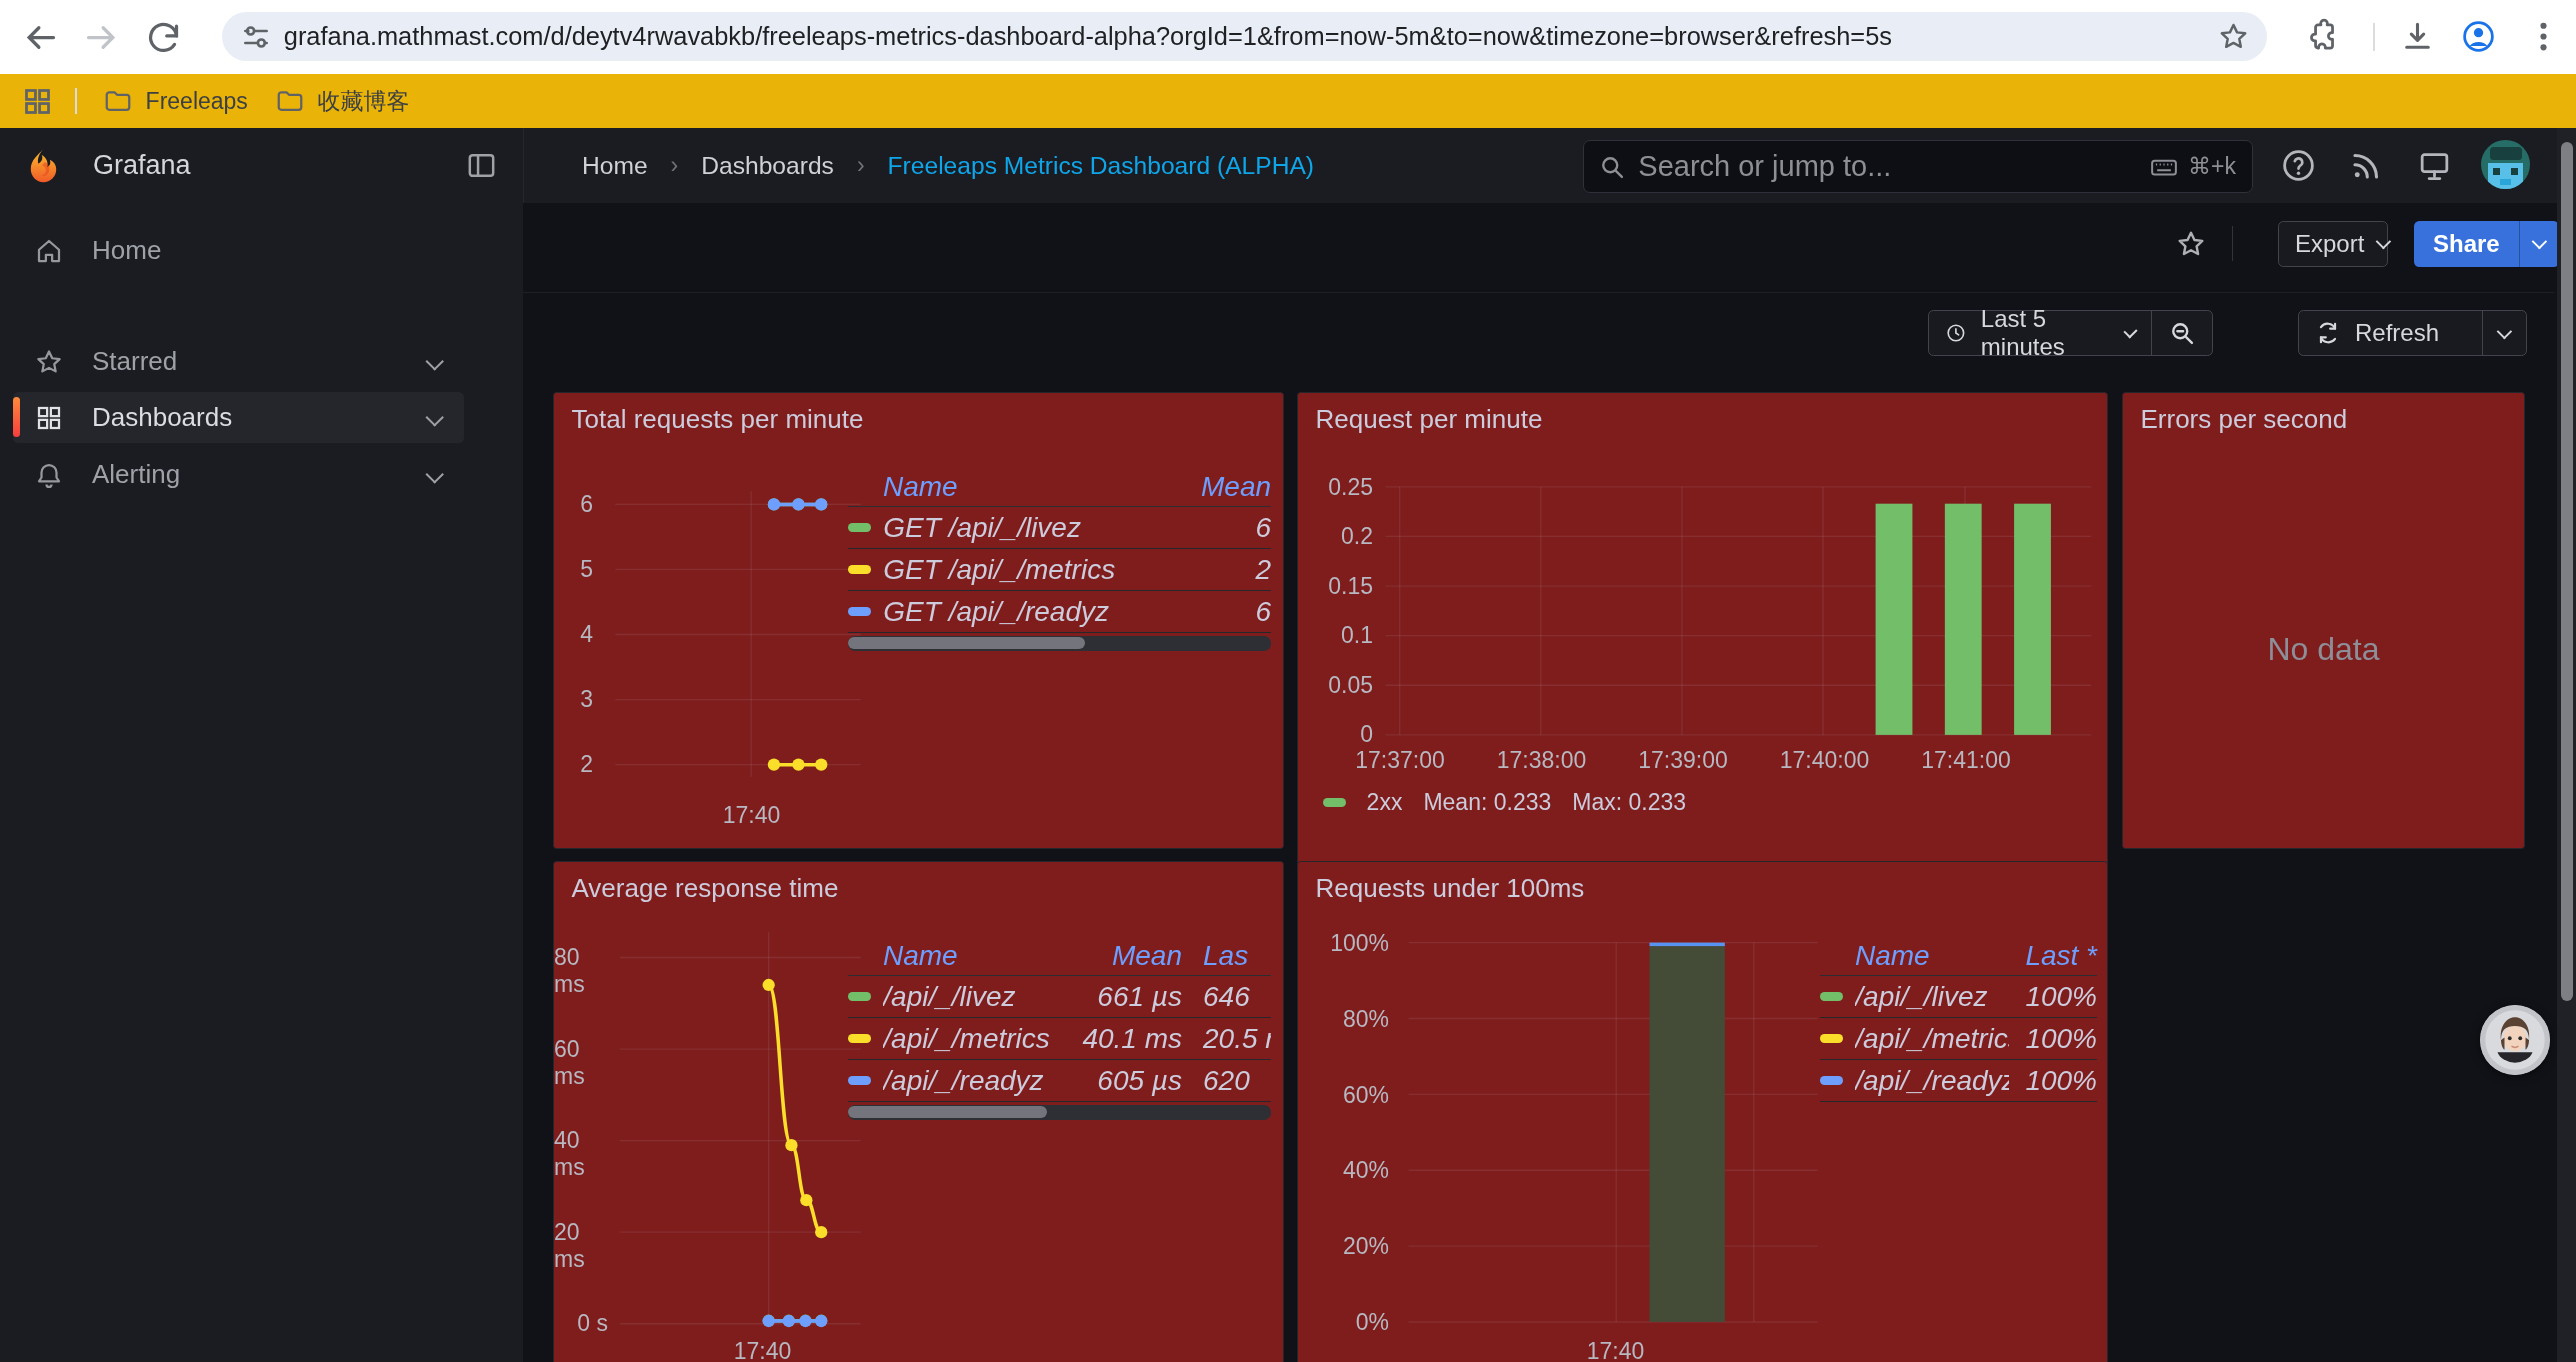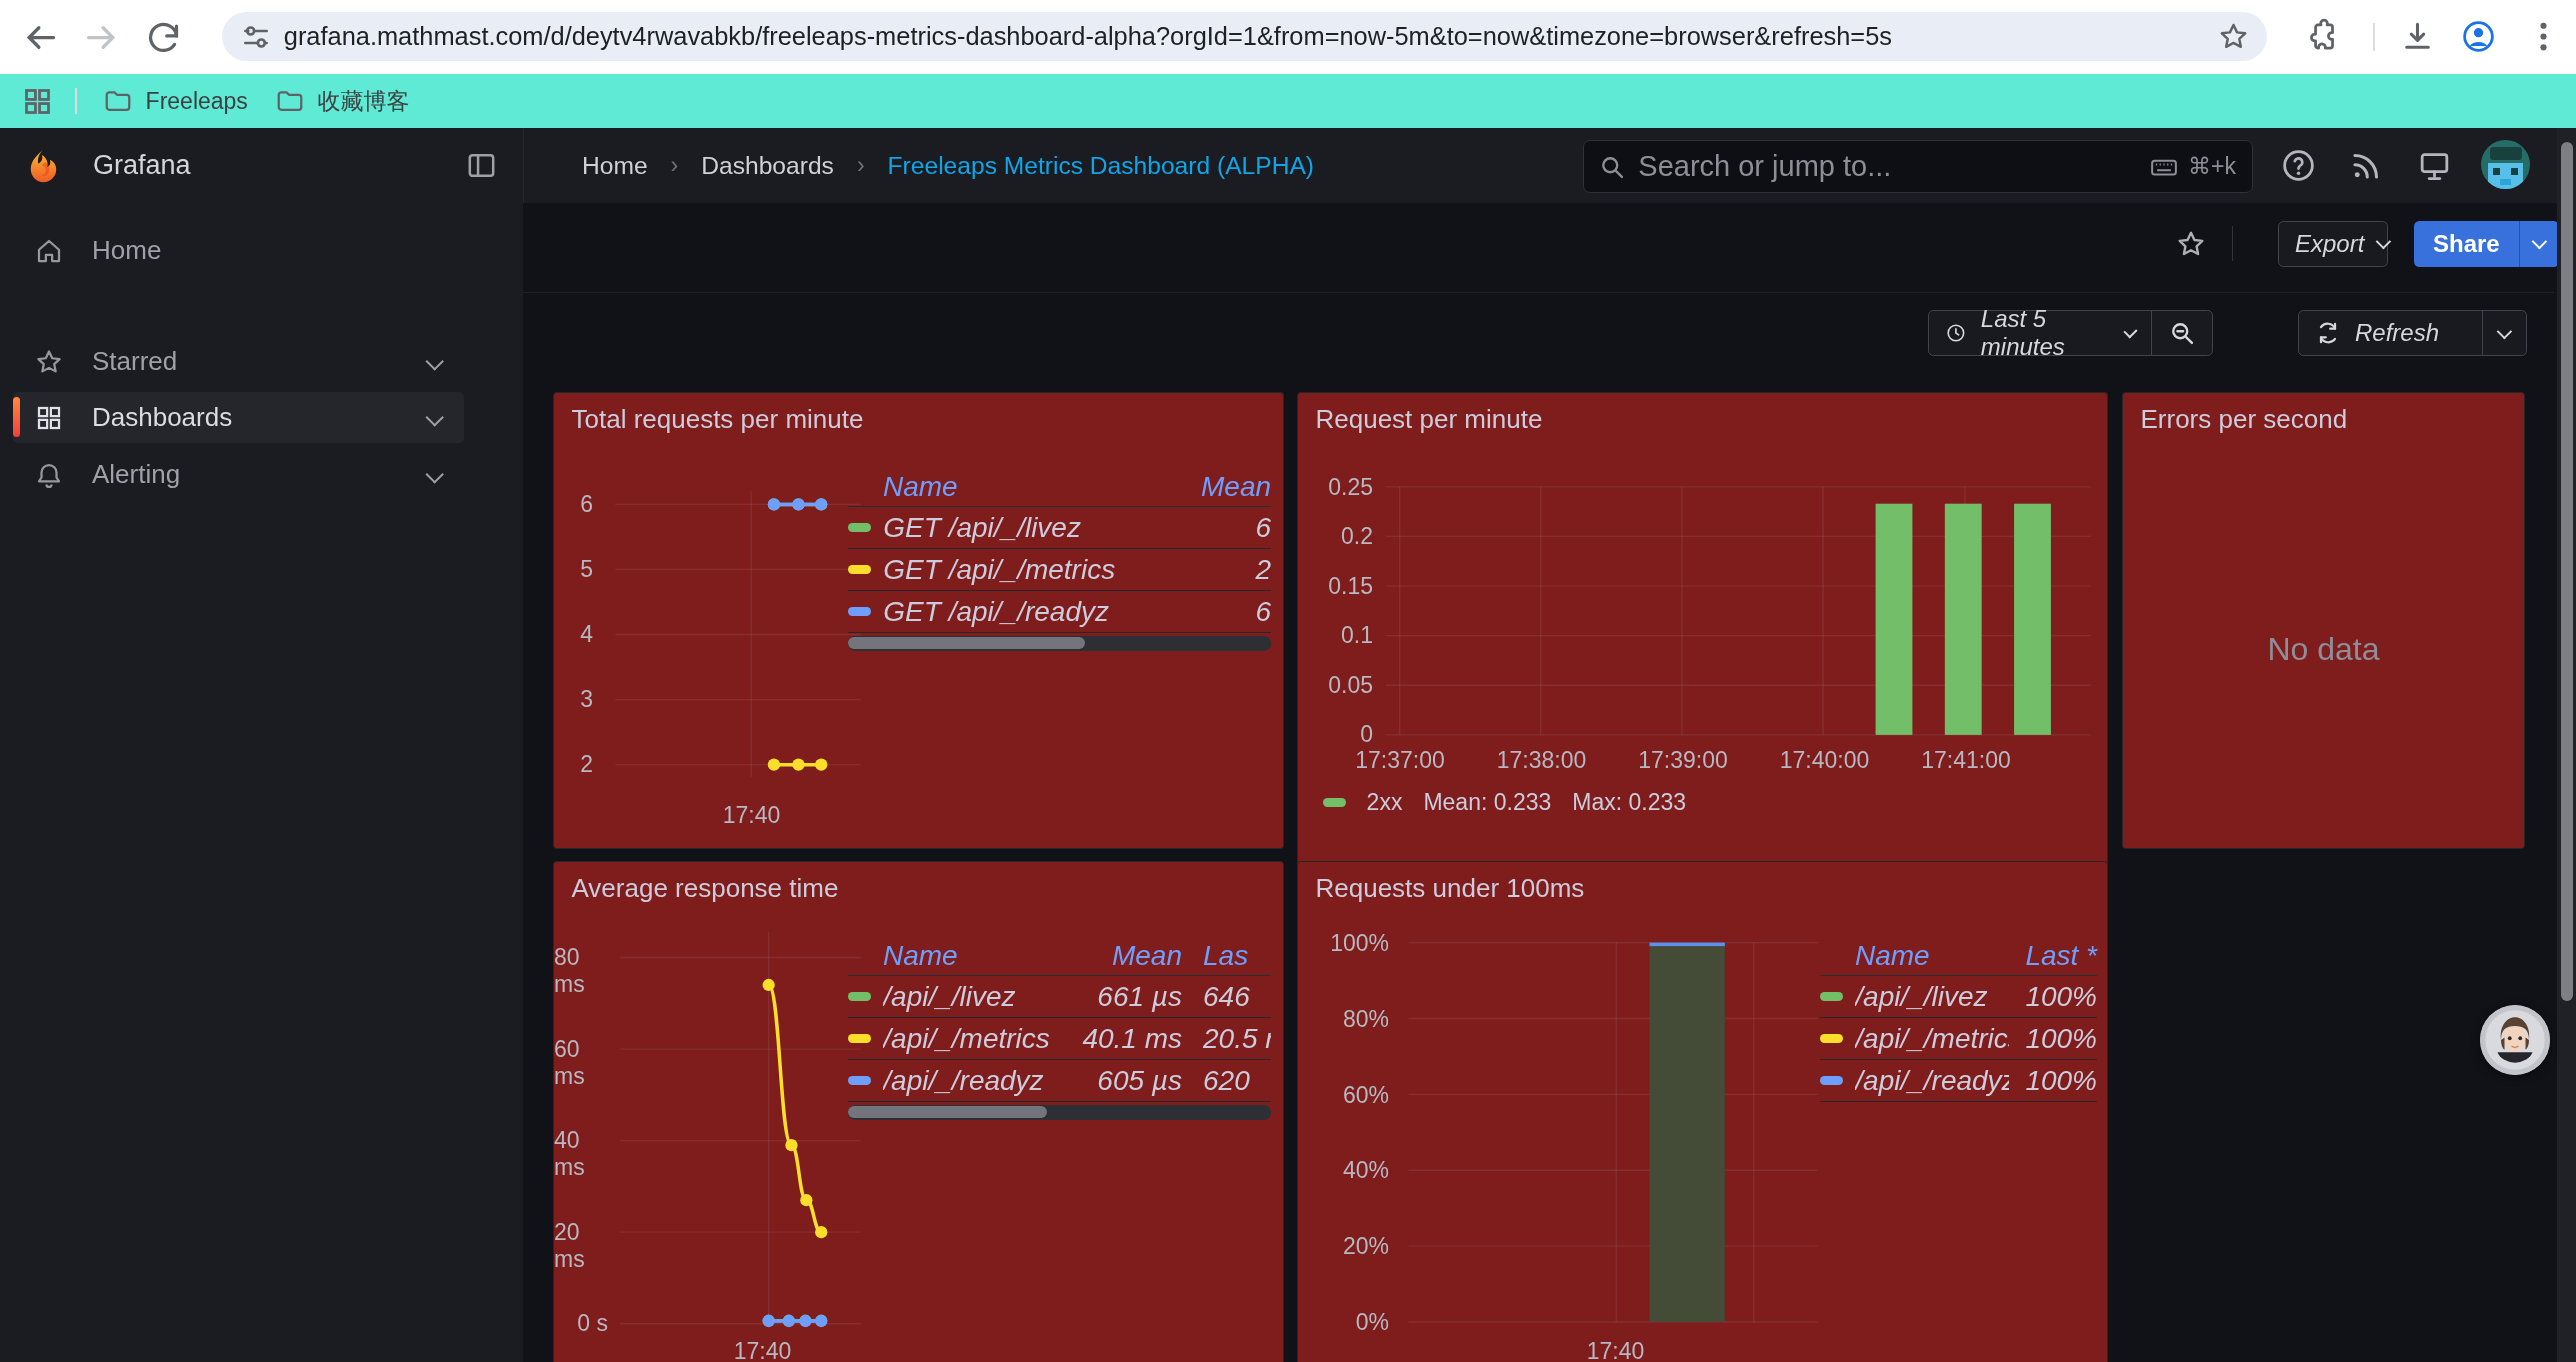--- a/index.html
+++ b/index.html
@@ -7,21 +7,21 @@
           font-family:"Liberation Sans",sans-serif;-webkit-font-smoothing:antialiased;}
   .abs{position:absolute;}
   svg{display:block;}
   
   .browser-toolbar{position:absolute;left:0;top:0;width:2576px;height:74px;background:#ffffff;}
   .nav-ic{position:absolute;top:17.5px;width:39px;height:39px;color:#5f6368;}
   .nav-ic.disabled{color:#c0c4c9;}
   .omnibox{position:absolute;left:222px;top:12.3px;width:2045px;height:49px;border-radius:24.6px;
            background:#e9eef6;display:flex;align-items:center;}
   .omnibox .url{font-size:25.4px;color:#202124;white-space:nowrap;overflow:hidden;flex:1;margin-left:12.3px;}
-  .bookmarks-bar{position:absolute;left:0;top:74px;width:2576px;height:54px;background:#5eead4;}
+  .bookmarks-bar{position:absolute;left:0;top:74px;width:2576px;height:54px;background:#eab308;}
   .bm-item{position:absolute;top:7px;height:40px;display:flex;align-items:center;gap:12.3px;color:#3c4043;
            font-size:23px;border-radius:20px;padding:0 12.3px;}
   .vdiv-lite{position:absolute;width:1.8px;background:#dadce0;}
   
   .grafana{position:absolute;left:0;top:128px;width:2576px;height:1235px;background:#111217;}
   .gf-header{position:absolute;left:0;top:0;width:2576px;height:75px;background:#1b1c21;border-bottom:0.9px solid #26272e;}
   .brand{position:absolute;left:93px;top:0;height:75px;display:flex;align-items:center;
          font-size:27px;font-weight:500;color:#d5d6db;}
   .crumbs{position:absolute;left:582px;top:0;height:75px;display:flex;align-items:center;gap:23px;font-size:24.6px;}
   .crumb{color:#d0d1d6;}
@@ -42,21 +42,21 @@
   .side-item.active{background:#24262c;color:#dcdde1;}
   .side-item.active .ic{color:#e1e2e6;}
   .active-bar{position:absolute;left:0;top:5.3px;width:7px;height:40px;border-radius:3.5px;
               background:linear-gradient(180deg,#ff8a3b,#f53e3e);}
   .chev{width:11.4px;height:11.4px;border-right:2.6px solid currentColor;border-bottom:2.6px solid currentColor;
         transform:rotate(45deg);display:inline-block;}
   
   .gf-canvas{position:absolute;left:523px;top:75px;width:2053px;height:1160px;background:#111217;}
   .subheader-divider{position:absolute;left:0;top:89px;width:2031px;height:0.9px;background:#1f2026;}
   .gbtn{position:absolute;height:46px;border:0.9px solid #42434c;border-radius:5.3px;background:#191a20;
-        display:flex;align-items:center;color:#d7d8dd;font-size:24px;font-weight:500;box-sizing:border-box;font-style:italic;}
+        display:flex;align-items:center;color:#d7d8dd;font-size:24px;font-weight:500;box-sizing:border-box;}
   .gbtn .seg{display:flex;align-items:center;height:100%;padding:0 16px;gap:14px;}
   .gbtn .segdiv{width:0.9px;height:100%;background:#42434c;}
   .share-btn{position:absolute;height:46px;border-radius:5.3px;background:#3871dc;color:#fff;display:flex;
              font-size:24px;font-weight:600;overflow:hidden;}
   .share-btn .main{display:flex;align-items:center;padding:0 19px;}
   .share-btn .drop{display:flex;align-items:center;justify-content:center;width:39px;border-left:0.9px solid rgba(0,0,0,0.28);}
   
   .panel{position:absolute;background:#7f1d1d;border:0.9px solid #25262c;border-radius:3.5px;box-sizing:border-box;}
   .panel-title{position:absolute;left:17.5px;top:10.5px;font-size:26px;font-weight:500;color:#ccccdc;}
   .chart-svg{position:absolute;left:0;top:0;pointer-events:none;}

